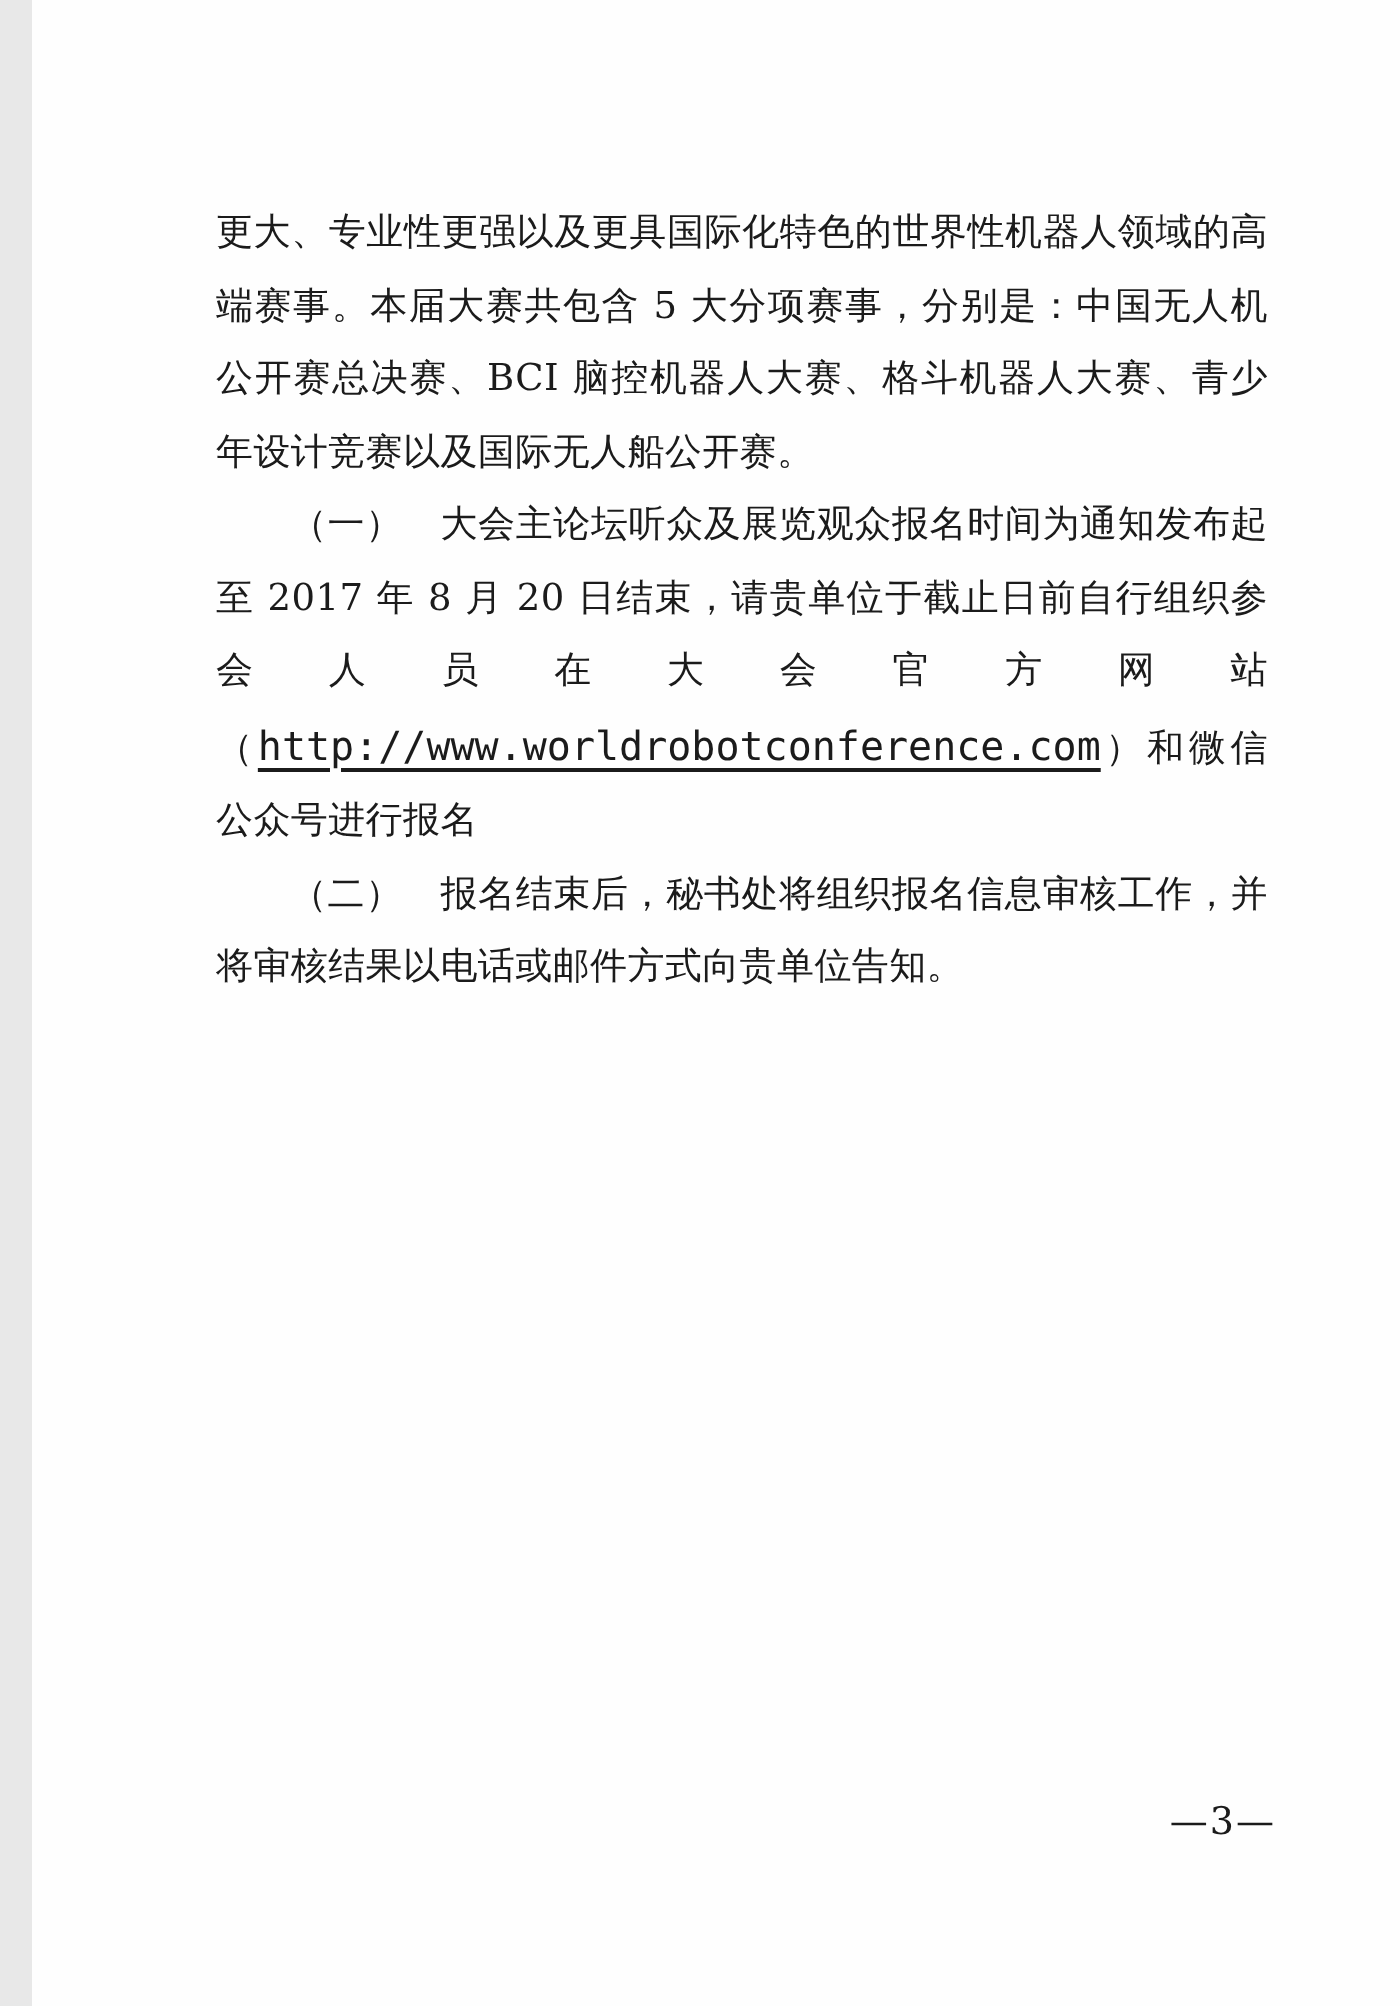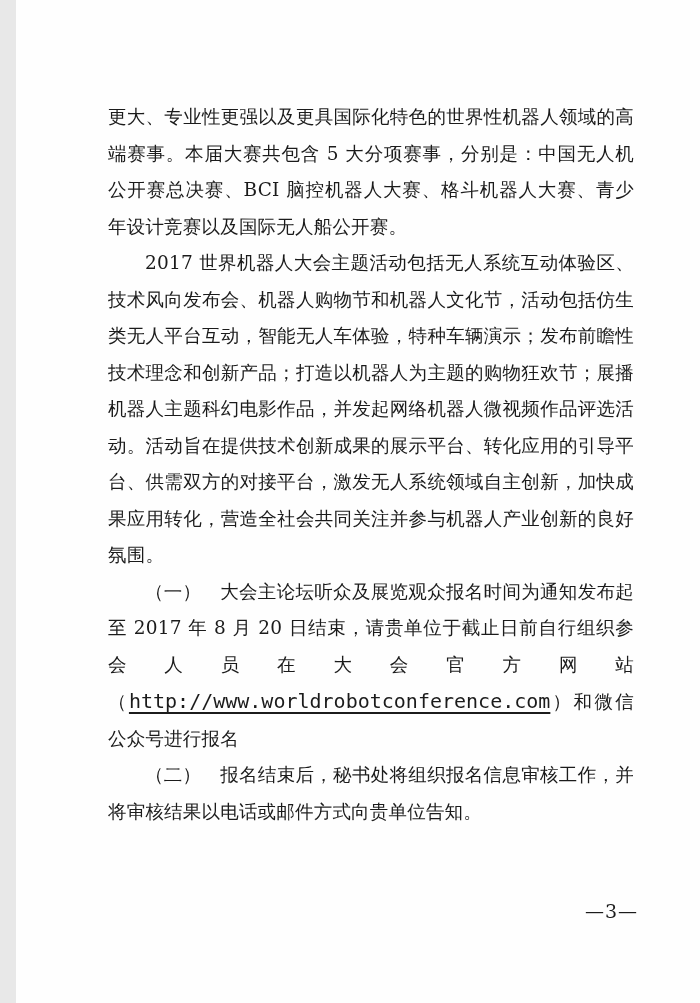--- a/index.html
+++ b/index.html
@@ -61,21 +61,20 @@
 </style>
 </head>
 <body>
 
 <div class="page">
 
   <div class="doc-body">
 
     <p>更大、专业性更强以及更具国际化特色的世界性机器人领域的高端赛事。本届大赛共包含 5 大分项赛事，分别是：中国无人机公开赛总决赛、BCI 脑控机器人大赛、格斗机器人大赛、青少年设计竞赛以及国际无人船公开赛。</p>
 
-    <p class="para-indent">2017 世界机器人大会主题活动包括无人系统互动体验区、技术风向发布会、机器人购物节和机器人文化节，活动包括仿生类无人平台互动，智能无人车体验，特种车辆演示；发布前瞻性技术理念和创新产品；打造以机器人为主题的购物狂欢节；展播机器人主题科幻电影作品，并发起网络机器人微视频作品评选活动。活动旨在提供技术创新成果的展示平台、转化应用的引导平台、供需双方的对接平台，激发无人系统领域自主创新，加快成果应用转化，营造全社会共同关注并参与机器人产业创新的良好氛围。</p>
 
 
     <p class="para-indent"><span>（一）　大会主论坛听众及展览观众报名时间为通知发布起至 2017 年 8 月 20 日结束，请贵单位于截止日前自行组织参会人员在大会官方网站（</span><span class="url-link">http://www.worldrobotconference.com</span><span>）和微信公众号进行报名</span></p>
 
     <p class="para-indent">（二）　报名结束后，秘书处将组织报名信息审核工作，并将审核结果以电话或邮件方式向贵单位告知。</p>
 
 
   </div>
 
   <div class="page-number">—3—</div>

